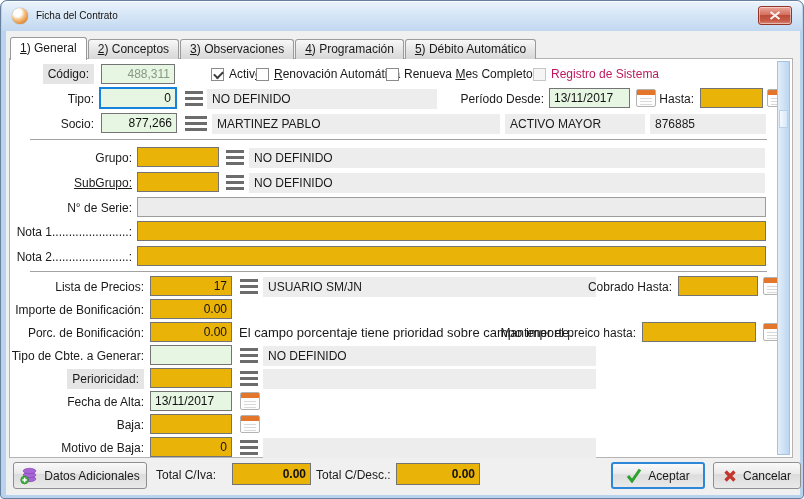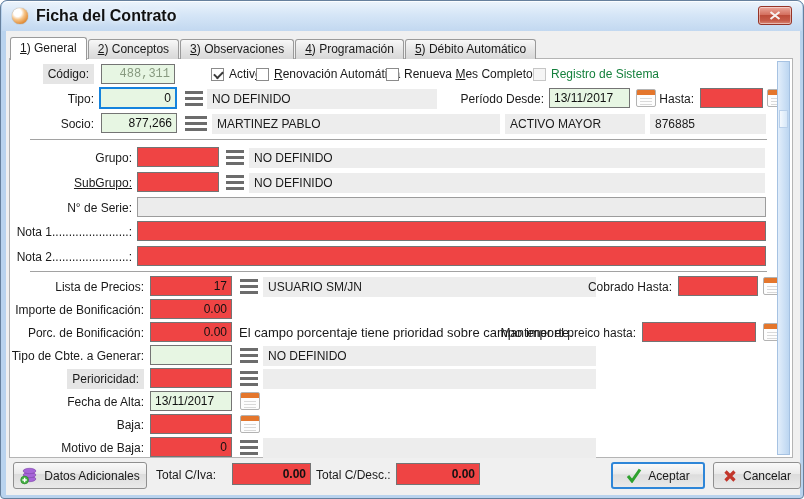--- a/index.html
+++ b/index.html
@@ -3,37 +3,37 @@
 <meta charset="utf-8">
 <style>
   * { box-sizing: border-box; }
   body { margin:0; background:#fff; font-family:"Liberation Sans","DejaVu Sans",sans-serif; font-size:12px; color:#1a1a1a; }
   .win { position:relative; width:804px; height:499px; background:#b9d3ee; border:1px solid #66809d; border-radius:7px 7px 4px 4px; overflow:hidden; }
   .titlebar { position:absolute; left:1px; top:0; right:1px; height:30px;
     background:linear-gradient(#ecf4fc,#d6e6f7 45%,#c2d8f0); border-radius:6px 6px 0 0;
     box-shadow:inset 0 1px 0 rgba(255,255,255,.8); }
   .app-icon { position:absolute; left:10px; top:7px; width:16px; height:16px; border-radius:50%;
     background:radial-gradient(circle at 35% 30%, #fff 0 25%, #f6c488 45%, #e08a33 75%, #b95f14); box-shadow:0 0 1px #8a5a20; }
-  .title-text { position:absolute; left:34px; top:0; line-height:29px; font-size:16px; color:#111; text-shadow:0 0 6px #fff;font-weight:bold; }
+  .title-text { position:absolute; left:34px; top:0; line-height:29px; font-size:10px; color:#111; text-shadow:0 0 6px #fff; }
   .close-btn { position:absolute; top:5px; right:10px; width:34px; height:19px; border:1px solid #963427; border-radius:3px;
     background:linear-gradient(#eba89c,#d4705f 45%,#bc4a38 46%,#c65b48 80%,#d98776);
     display:flex; align-items:center; justify-content:center; cursor:pointer; box-shadow:inset 0 0 0 1px rgba(255,255,255,.45); }
   .client { position:absolute; left:5px; top:30px; width:794px; height:464px; background:#f0f0f0; }
 
   .tabs { position:absolute; left:4px; top:5px; height:23px; display:flex; align-items:flex-end; z-index:3; }
   .tab { height:20px; line-height:19px; padding:0 9px; margin-right:1px; background:linear-gradient(#f8f8f8,#e3e3e3 60%,#d8d8d8);
     border:1px solid #9a9a9a; border-bottom:none; border-radius:3px 3px 0 0; cursor:pointer; white-space:nowrap; }
   .tab.active { height:23px; line-height:21px; background:#fff; margin-bottom:-1px; position:relative; z-index:4; }
   .u { text-decoration:underline; }
 
   .page { position:absolute; left:3px; top:27px; width:784px; height:400px; background:#fff; border:1px solid #b4b4b4; z-index:2; }
 
   .lbl { position:absolute; height:20px; line-height:20px; white-space:nowrap; }
   .lblbg { background:#e5e5e5; padding:0 5px; }
-  .fld { position:absolute; height:20px; border:1px solid #747474; background:#ef4444; font:12px "Liberation Sans","DejaVu Sans",sans-serif;
+  .fld { position:absolute; height:20px; border:1px solid #747474; background:#eab308; font:12px "Liberation Sans","DejaVu Sans",sans-serif;
     padding:0 4px; color:#111; }
   .num { text-align:right; }
   .grn { background:#e7f6e3; }
   .dim { color:#87997f; }
   .foc { border:2px solid #1583dd; height:22px; }
   .ro  { position:absolute; height:20px; line-height:20px; background:#ededed; padding:0 5px; white-space:nowrap; overflow:hidden; }
   .robox { position:absolute; height:20px; background:#ececec; border:1px solid #9c9c9c; }
   .ham { position:absolute; width:18px; height:15px; cursor:pointer; background:
       linear-gradient(#6c6c6c,#6c6c6c) 0 0/100% 3px no-repeat,
       linear-gradient(#6c6c6c,#6c6c6c) 0 6px/100% 3px no-repeat,
@@ -42,21 +42,21 @@
     background-color:#fdfdfd; background-repeat:no-repeat; background-image:
       linear-gradient(#e4762c,#e4762c), linear-gradient(#d9d9d9,#d9d9d9),
       linear-gradient(#d9d9d9,#d9d9d9), linear-gradient(#d9d9d9,#d9d9d9);
     background-size:100% 5px, 12px 1px, 12px 1px, 12px 1px; background-position:0 0, 3px 8px, 3px 11px, 3px 14px; }
   .sep { position:absolute; height:0; border-top:1px solid #a2a2a2; border-bottom:1px solid #fff; }
 
   .chk { position:absolute; height:20px; display:flex; align-items:center; gap:5px; cursor:pointer; white-space:nowrap; }
   .box { width:13px; height:13px; background:#fff; border:1px solid #8b8b8b; position:relative; flex:0 0 auto; }
   .checked .box::after { content:''; position:absolute; left:2px; top:2px; width:7px; height:4px;
     border-left:2px solid #3b3b3b; border-bottom:2px solid #3b3b3b; transform:rotate(-45deg); }
-  .disabled { color:#15803d; cursor:default; }
+  .disabled { color:#be185d; cursor:default; }
   .disabled .box { border-color:#c6c6c6; background:#f5f5f5; }
 
   .vscroll { position:absolute; right:2px; top:2px; bottom:2px; width:13px; border:1px solid #a6c2e2;
     background:linear-gradient(90deg,#e2eefb,#bcd6f1); }
   .vthumb { position:absolute; left:1px; right:1px; top:48px; height:18px; border:1px solid #b9d0ea;
     background:linear-gradient(90deg,#f4f9fe,#d6e7f8); }
 
   .btn { position:absolute; display:flex; align-items:center; justify-content:center; gap:6px; cursor:pointer;
     background:linear-gradient(#f9f9f9,#e9e9e9 45%,#dcdcdc 46%,#e9e9e9); border:1px solid #8f8f8f; border-radius:3px; }
   .btn.default { border:2px solid #2e86d8; }
@@ -83,21 +83,21 @@
       <div class="tab active"><span><span class="u">1</span><span>) General</span></span></div>
       <div class="tab"><span><span class="u">2</span><span>) Conceptos</span></span></div>
       <div class="tab"><span><span class="u">3</span><span>) Observaciones</span></span></div>
       <div class="tab"><span><span class="u">4</span><span>) Programación</span></span></div>
       <div class="tab"><span><span class="u">5</span><span>) Débito Automático</span></span></div>
     </div>
 
     <div class="page">
 
       <div class="lbl lblbg" style="right:698px; top:5px;">Código:</div>
-      <input class="fld grn num dim" style="left: 91px; top: 5px; width: 74px; font-family: Liberation Mono, monospace;" value="488,311">
+      <input class="fld grn num dim" style="left: 91px; top: 5px; width: 74px;" value="488,311">
       <div class="chk checked" style="left:173px; top:5px;padding-left:28px;">
         <span class="box"></span>
         <span><span>Activ</span><span class="u">o</span><span></span></span>
       </div>
       <div class="chk" style="left:246px; top:5px;">
         <span class="box"></span>
         <span><span></span><span class="u">R</span><span>enovación Automática</span></span>
       </div>
       <div class="chk" style="left:376px; top:5px;">
         <span class="box"></span>

